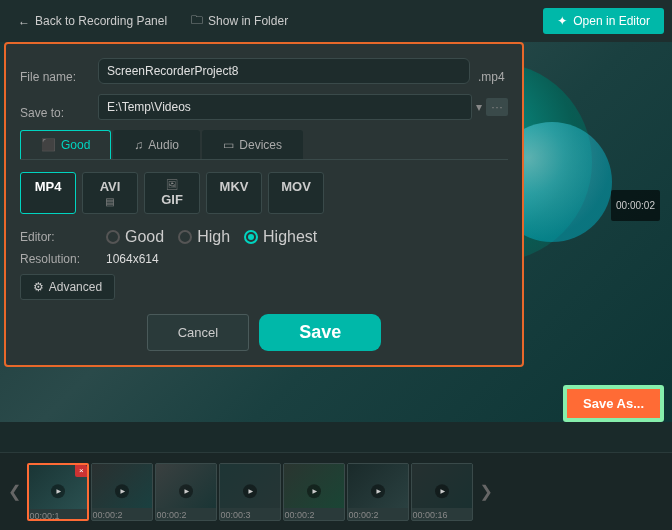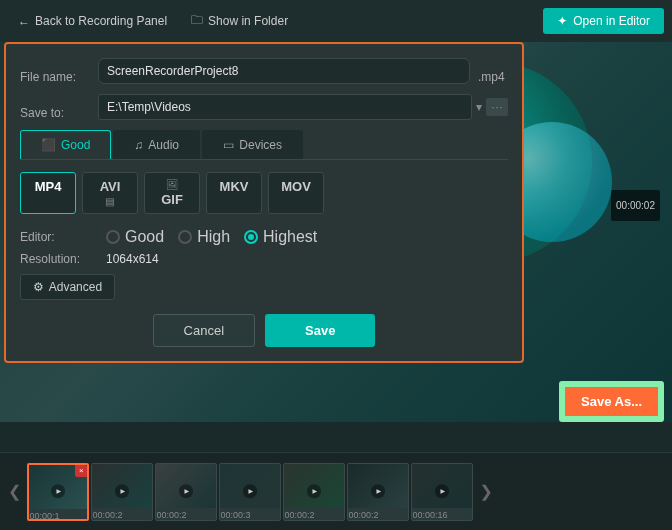--- a/index.html
+++ b/index.html
@@ -158,21 +158,21 @@
       font-size: 8px;
       color: white;
     }
 
     
     .save-as-overlay {
       position: absolute;
       right: 8px;
       bottom: 108px;
       background: #ff6b35;
-      border: 6px solid #86efac;
+      border: 4px solid #86efac;
       color: white;
       font-size: 13px;
       font-weight: bold;
       padding: 7px 16px;
       border-radius: 3px;
       cursor: pointer;
       z-index: 60;
     }
 
     
@@ -392,22 +392,22 @@
       padding: 8px 30px;
       border-radius: 3px;
       font-size: 13px;
       cursor: pointer;
     }
     .btn-save {
       background: #00b8a9;
       border: none;
       color: white;
       padding: 8px 40px;
-      border-radius: 3px;
-      font-size: 13px;
+      border-radius: 9px;
+      font-size: 18px;
       cursor: pointer;
       font-weight: bold;
     }
 
     
     .arrow-svg {
       position: absolute;
       top: 200px;
       left: 240px;
       z-index: 55;

